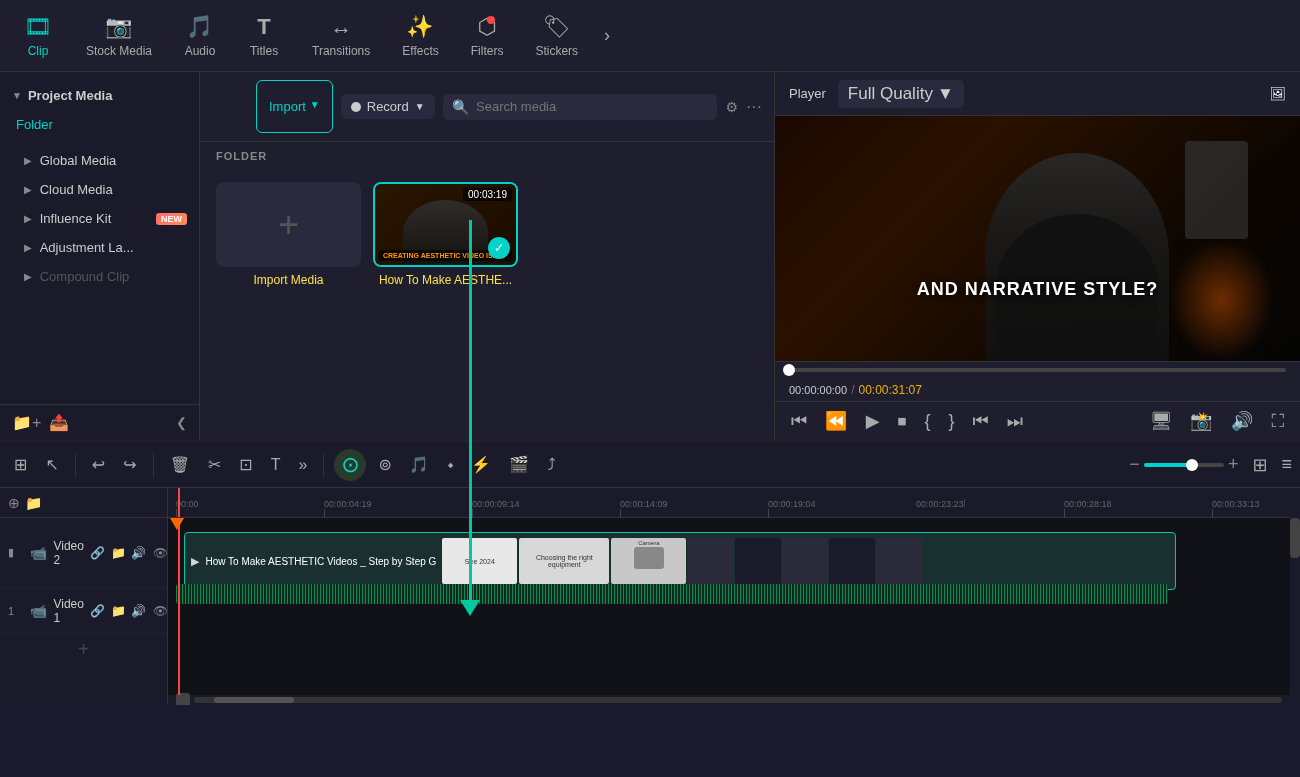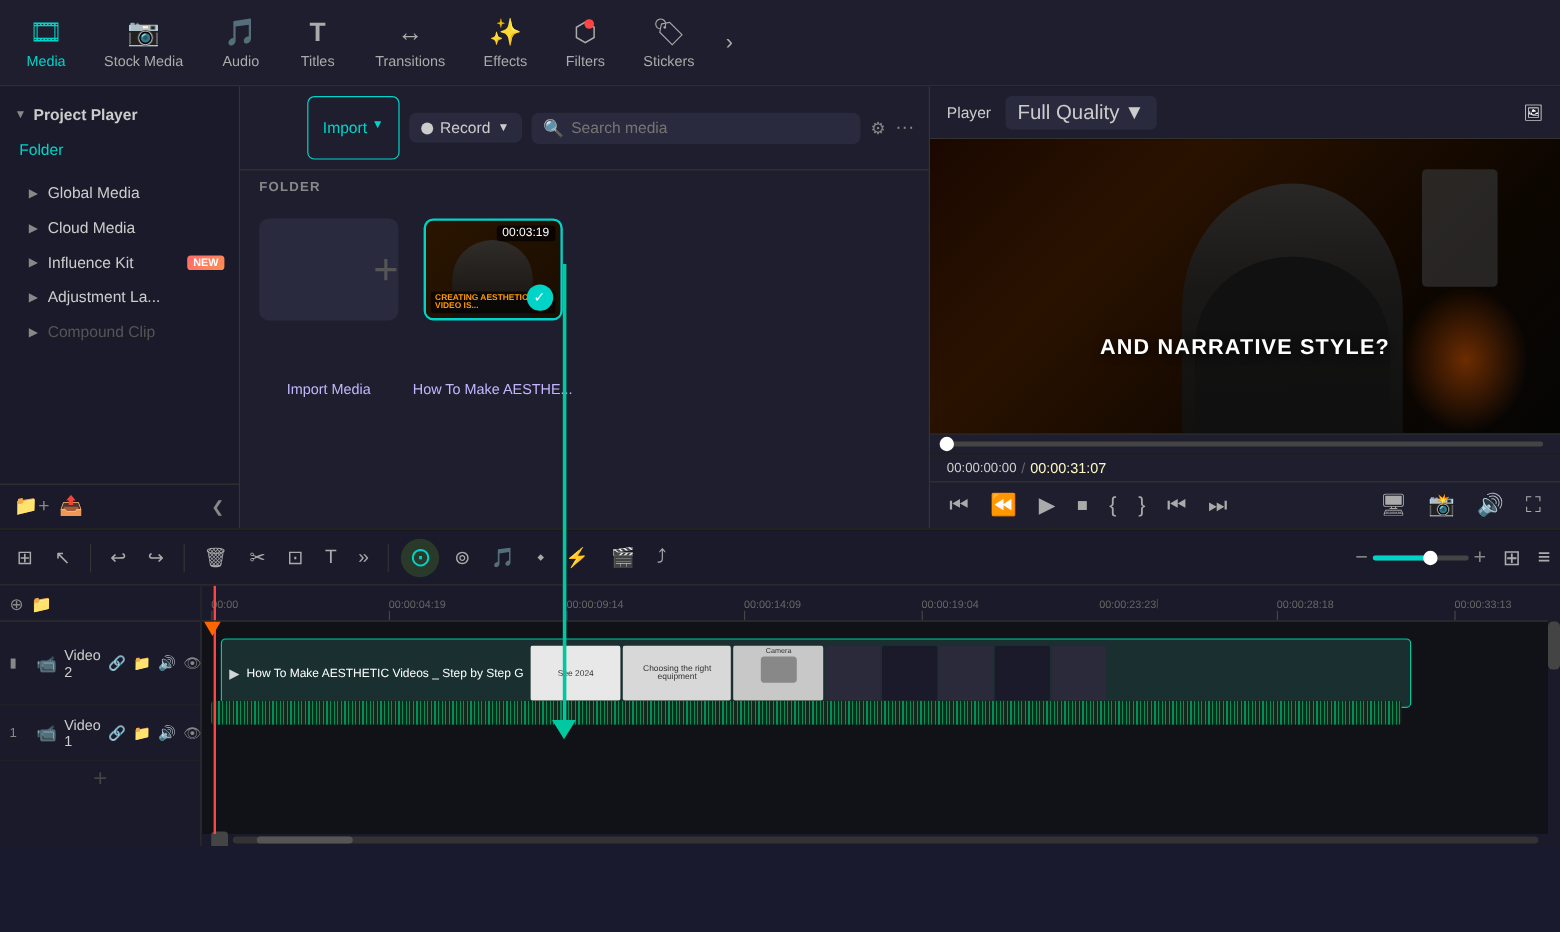--- a/index.html
+++ b/index.html
@@ -82,35 +82,35 @@
     .search-icon { color: #888; font-size: 14px; }
     .search-input { background: transparent; border: none; color: #ccc; outline: none; width: 100%; font-size: 13px; }
     .filter-icon { color: #888; font-size: 14px; cursor: pointer; }
     .more-icon { color: #888; font-size: 16px; cursor: pointer; }
 
     .folder-label { padding: 8px 16px; font-size: 11px; font-weight: 700; color: #888; letter-spacing: 1px; }
 
     .media-grid { display: flex; flex-wrap: wrap; gap: 12px; padding: 12px 16px; flex: 1; overflow-y: auto; }
     .media-item { display: flex; flex-direction: column; align-items: center; gap: 6px; cursor: pointer; }
     .media-thumb {
-      width: 116px; height: 85px; background: #2a2a3e; border-radius: 8px;
-      display: flex; align-items: center; justify-content: flex-end; position: relative; overflow: hidden;
+      width: 145px; height: 85px; background: #2a2a3e; border-radius: 8px;
+      display: flex; align-items: center; justify-content: center; position: relative; overflow: hidden;
     }
     .media-thumb.selected { border: 2px solid #00d4c8; }
     .media-thumb .plus-icon { font-size: 36px; color: #555; }
     .media-thumb .duration-badge {
       position: absolute; top: 4px; right: 4px; background: rgba(0,0,0,0.7);
       color: #fff; font-size: 10px; padding: 1px 5px; border-radius: 3px;
     }
     .media-thumb .check-badge {
       position: absolute; bottom: 6px; right: 6px; width: 22px; height: 22px;
       background: #00d4c8; border-radius: 50%; display: flex; align-items: center; justify-content: center;
       font-size: 12px; color: #fff;
     }
-    .media-name { font-size: 12px; color: #c4b5fd; text-align: center; max-width: 145px; overflow: hidden; text-overflow: ellipsis; white-space: nowrap; margin-top: 44px; }
+    .media-name { font-size: 12px; color: #fde047; text-align: center; max-width: 145px; overflow: hidden; text-overflow: ellipsis; white-space: nowrap; }
 
     
     .drop-arrow {
       position: absolute; left: 478px; top: 160px; z-index: 100;
       display: flex; flex-direction: column; align-items: center;
     }
 
     
     .player-panel {
       flex: 1; background: #111118; display: flex; flex-direction: column;
@@ -206,21 +206,21 @@
     }
   </style>
 </head>
 <body>
 
 <div class="layout-wrapper">
 
   <div class="top-toolbar">
     <div class="toolbar-item active">
       <span class="toolbar-icon">🎞</span>
-      <span>Media</span>
+      <span>Clip</span>
     </div>
     <div class="toolbar-item">
       <span class="toolbar-icon">📷</span>
       <span>Stock Media</span>
     </div>
     <div class="toolbar-item">
       <span class="toolbar-icon">🎵</span>
       <span>Audio</span>
     </div>
     <div class="toolbar-item">
@@ -248,21 +248,21 @@
     </div>
     <span class="toolbar-more">›</span>
   </div>
 
   <div class="content-row">
 
     <div class="left-sidebar">
       <div class="sidebar-section">
         <div class="sidebar-header">
           <span class="chevron">▼</span>
-          <span>Project Player</span>
+          <span>Project Media</span>
         </div>
         <div class="sidebar-folder">
           <span>Folder</span>
         </div>
       </div>
       <div class="sidebar-item">
         <span class="chevron">▶</span>
         <span class="label">Global Media</span>
       </div>
       <div class="sidebar-item">
@@ -366,21 +366,21 @@
       </div>
       <div class="player-controls-bar">
         <div class="progress-bar">
           <div class="progress-fill"></div>
           <div class="progress-handle"></div>
         </div>
       </div>
       <div style="display:flex;align-items:center;padding:4px 14px;gap:4px;background:#1e1e2e;border-top:1px solid #222;">
         <span style="font-size:11px;color:#ccc;">00:00:00:00</span>
         <span style="color:#666;font-size:12px;">/</span>
-        <span style="font-size:12px;color:#fef9c3;">00:00:31:07</span>
+        <span style="font-size:12px;color:#eab308;">00:00:31:07</span>
       </div>
       <div class="player-buttons">
         <button class="player-btn">⏮</button>
         <button class="player-btn">⏪</button>
         <button class="player-btn">▶</button>
         <button class="player-btn">⏹</button>
         <button class="player-btn">{</button>
         <button class="player-btn">}</button>
         <button class="player-btn">⏮</button>
         <button class="player-btn">⏭</button>

